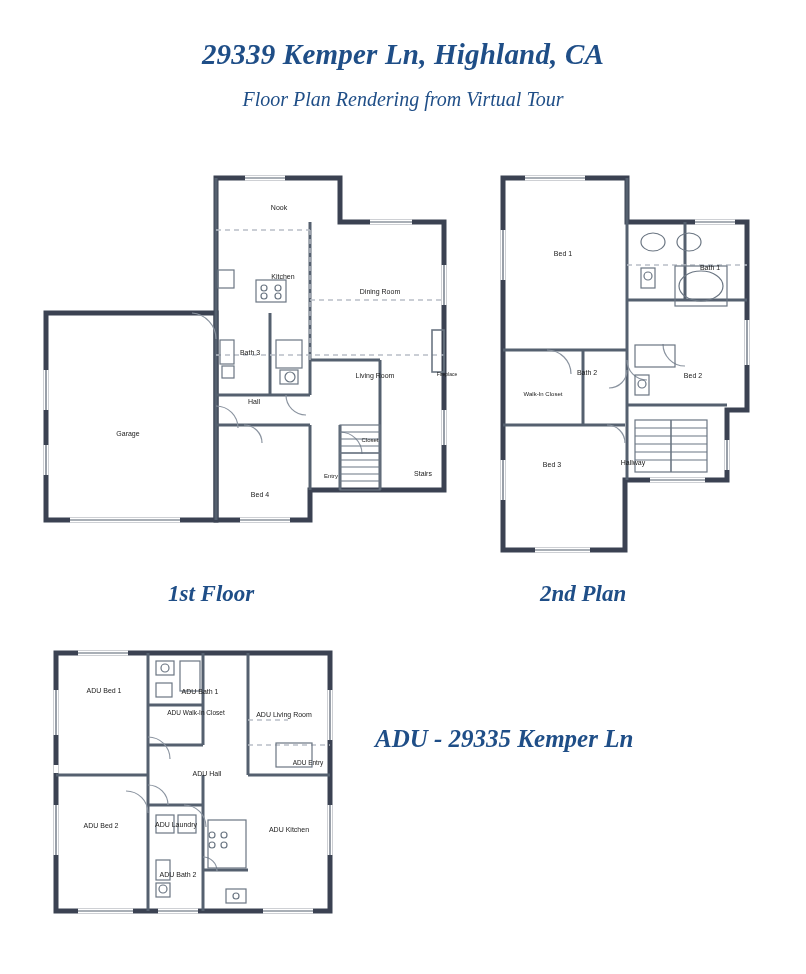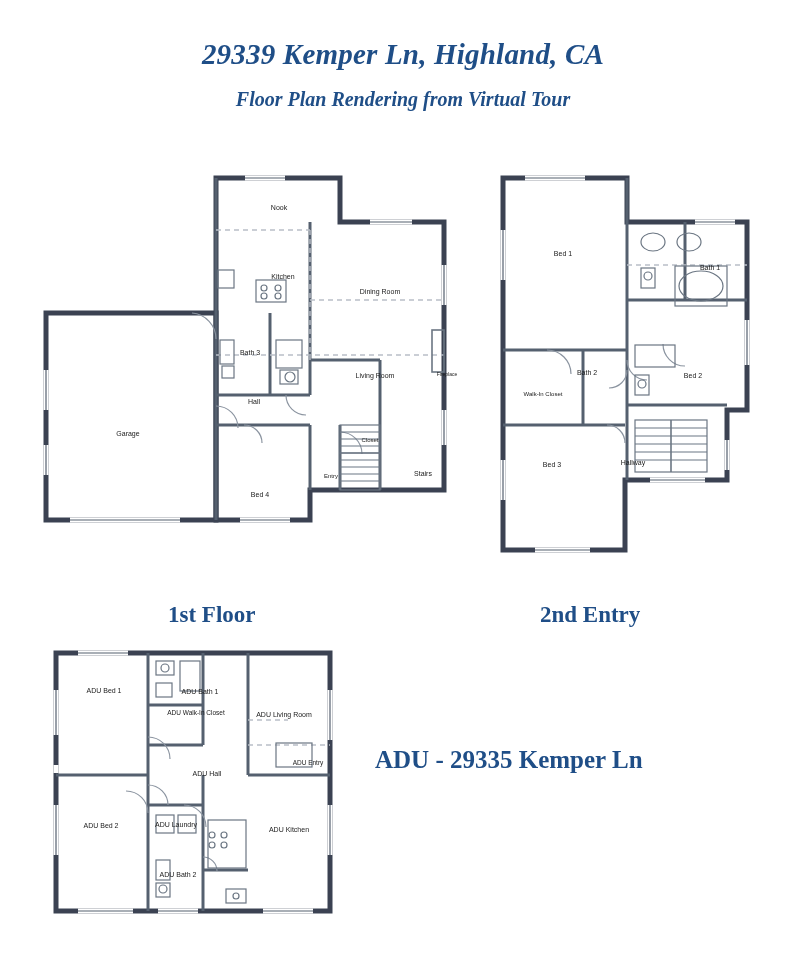--- a/index.html
+++ b/index.html
@@ -31,31 +31,31 @@
     color: #1f4e87;
     letter-spacing: 0.2px;
   }
   .subtitle {
     position: absolute;
     left: 0;
     top: 88px;
     width: 806px;
     text-align: center;
     font-size: 20px;
-    font-weight: bold;
+    font-weight: normal;
     font-style: italic;
     color: #1f4e87;
   }
   .floor-caption {
     position: absolute;
     font-size: 23px;
     font-weight: bold;
+    font-style: italic;
     color: #1f4e87;
     white-space: nowrap;
-    margin-top: 21px;
   }
   #cap-first { left: 168px; top: 581px; }
   #cap-second { left: 540px; top: 581px; }
   #cap-adu { left: 375px; top: 725px; font-size: 25px; }
 
   .plan {
     position: absolute;
   }
   .plan svg { display: block; }
 
@@ -233,21 +233,21 @@
         <text x="92" y="205">Bath 2</text>
         <text x="198" y="208">Bed 2</text>
         <text x="48" y="226" font-size="6">Walk-In Closet</text>
         <text x="57" y="297">Bed 3</text>
         <text x="138" y="295">Hallway</text>
       </g>
     </svg>
   </div>
 
   <div class="floor-caption" id="cap-first">1st Floor</div>
-  <div class="floor-caption" id="cap-second">2nd Entry</div>
+  <div class="floor-caption" id="cap-second">2nd Plan</div>
 
   <div class="plan" id="plan-adu" style="left:48px; top:645px;">
     <svg width="290" height="275" viewBox="0 0 290 275" xmlns="http://www.w3.org/2000/svg">
       <g fill="none" stroke="#3b4252" stroke-width="5">
         <rect x="8" y="8" width="274" height="258"></rect>
       </g>
       <g fill="none" stroke="#55606f" stroke-width="3">
         <path d="M8 130 L100 130"></path>
         <path d="M100 8 L100 130"></path>
         <path d="M100 60 L155 60"></path>

